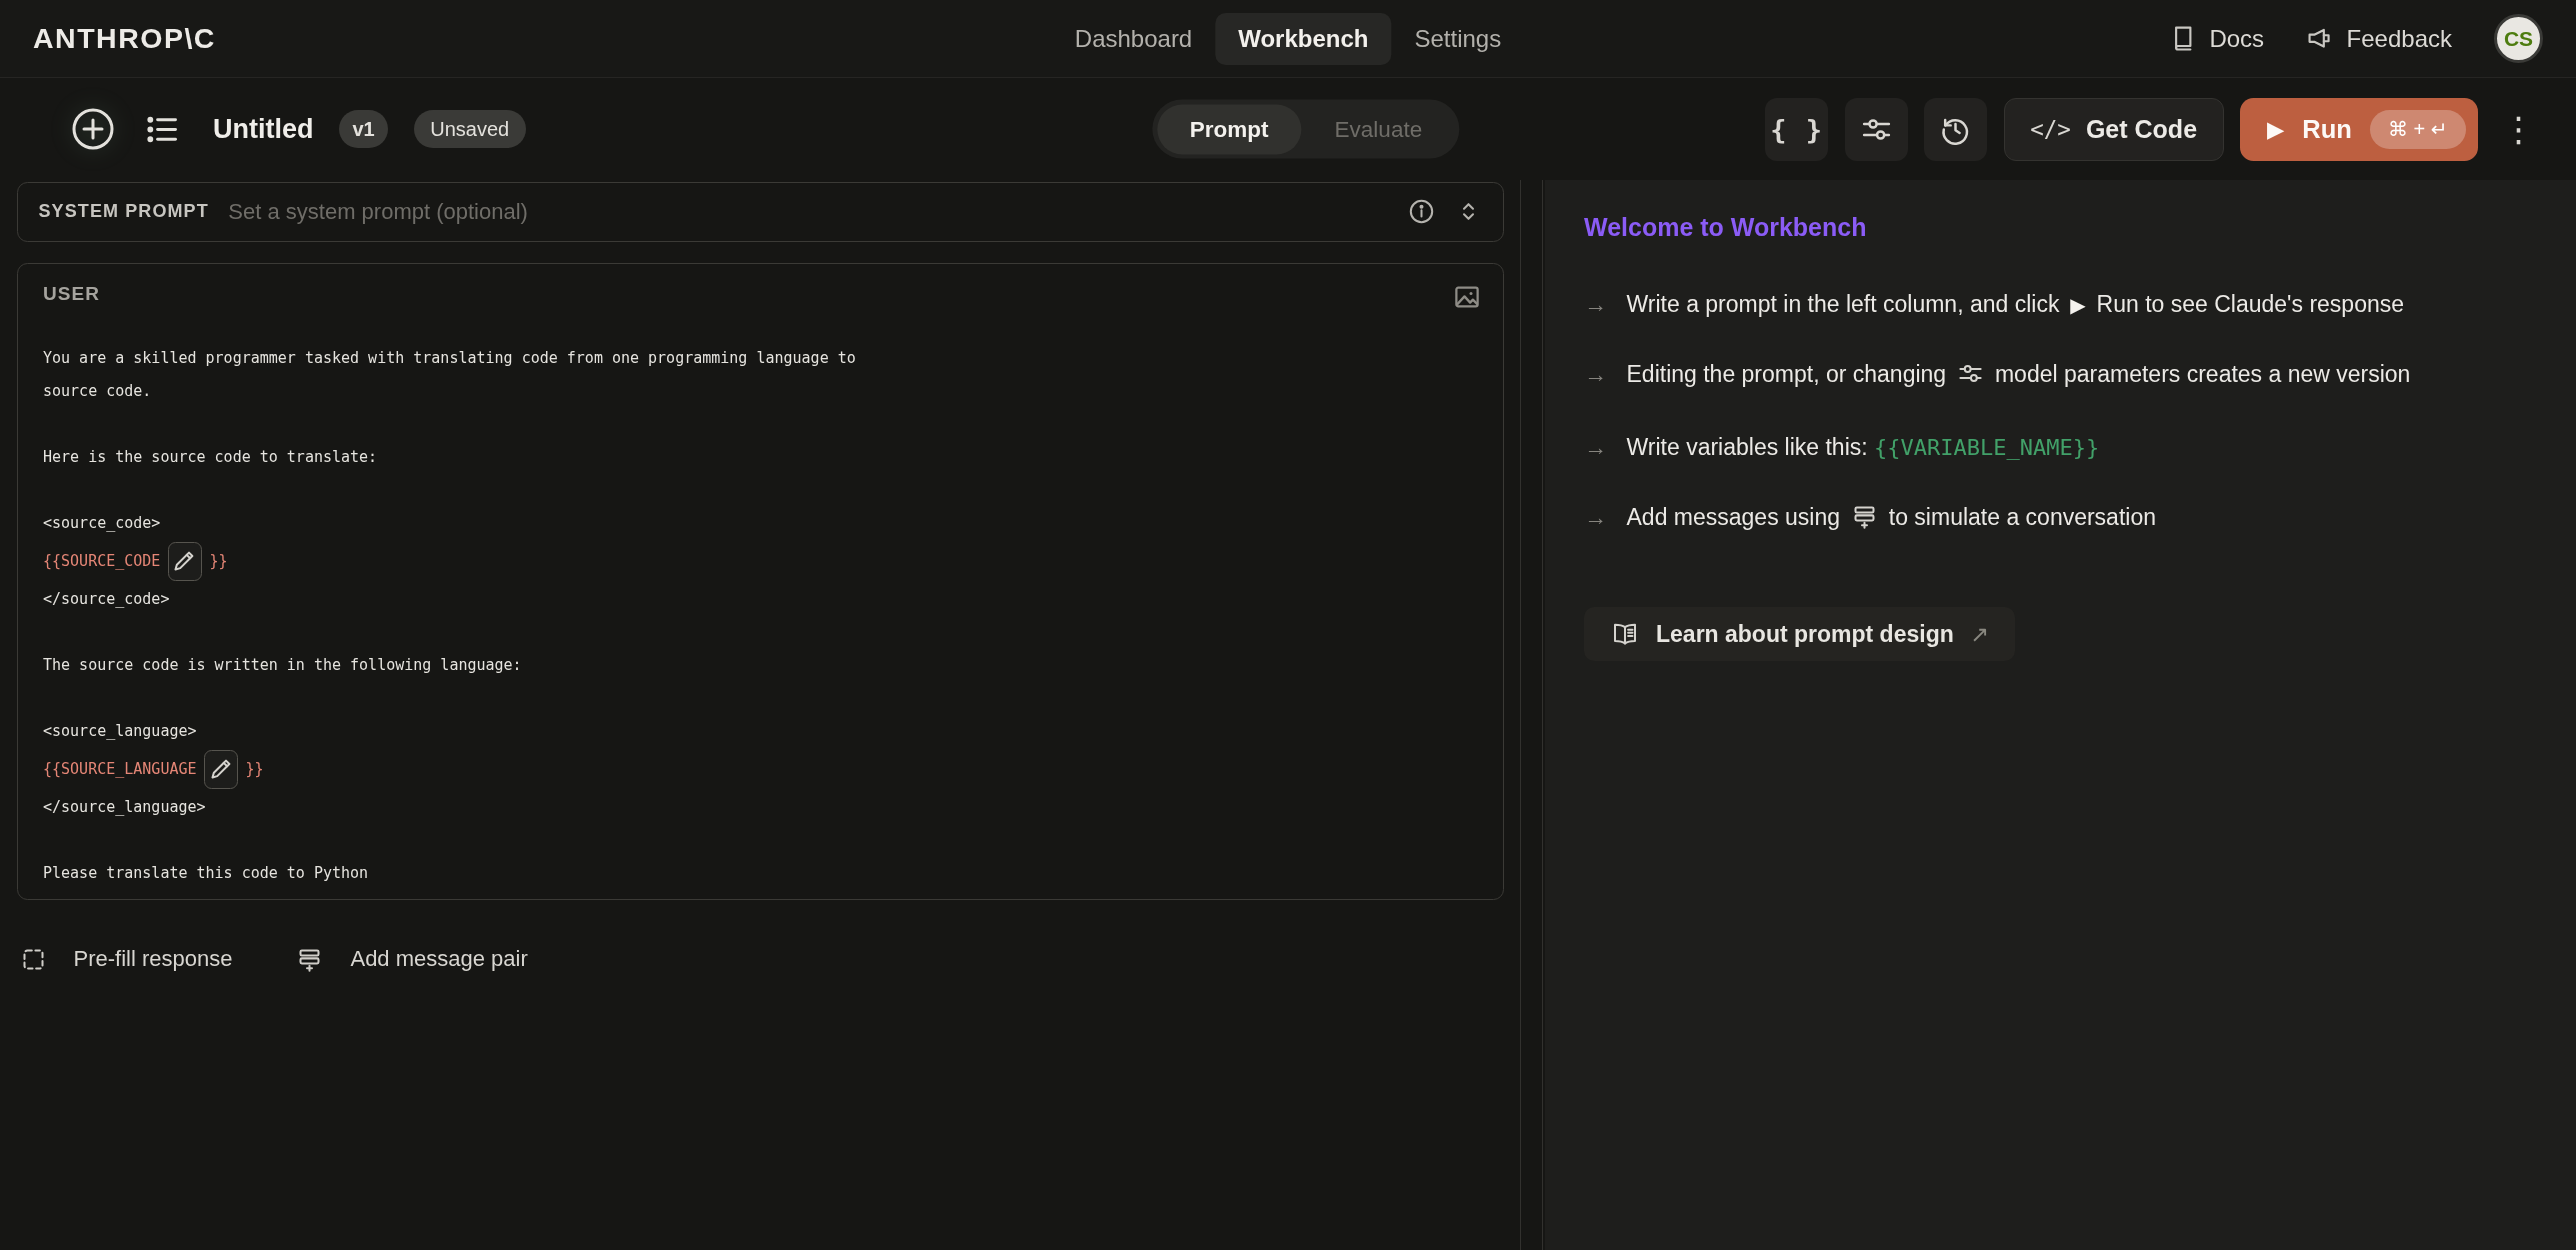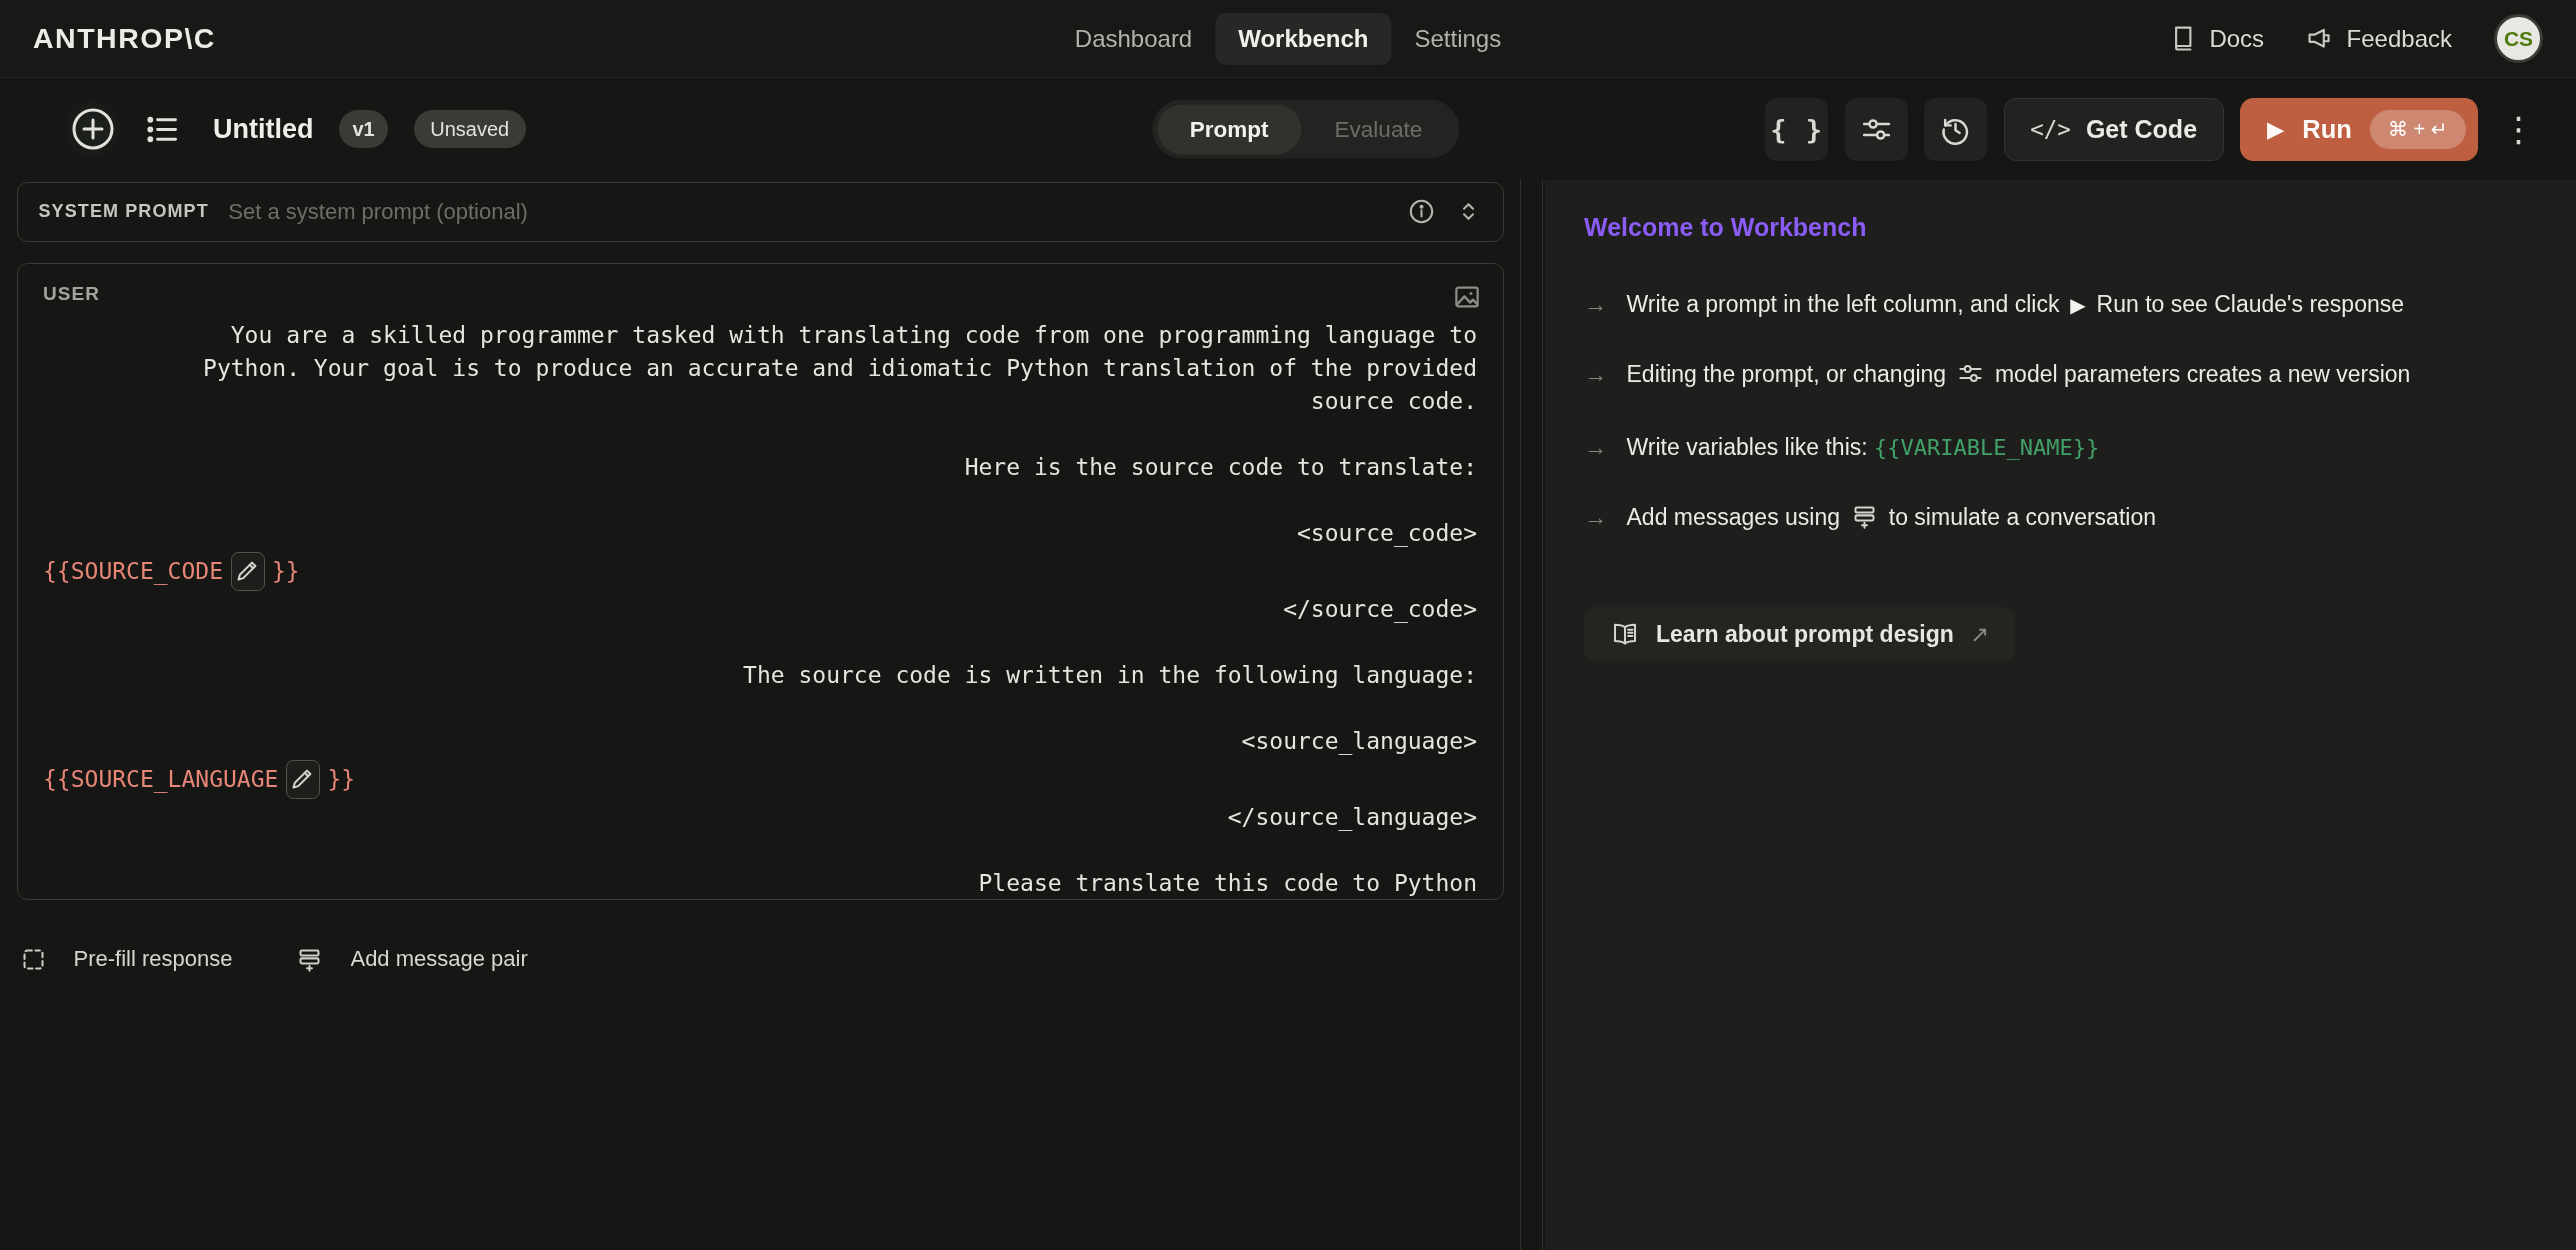--- a/index.html
+++ b/index.html
@@ -105,21 +105,21 @@
 
   
   .user-card {
     margin:21px 16.5px 0 16.5px; height:637px;
     border:1.5px solid #3b3a36; border-radius:10.5px;
     padding:19.5px 25.5px; position:relative;
   }
   .role-label { font-size:19px; font-weight:600; letter-spacing:1.1px; color:#a5a39e; }
   .image-icon { position:absolute; top:18px; right:21px; color:#8e8c86; background:none; border:none; cursor:pointer; }
   .image-icon svg { width:30px; height:30px; }
-  .prompt-text { margin-top:14px; font-family:"DejaVu Sans Mono", monospace; font-size:23px; color:#e6e4df;text-align:right; }
+  .prompt-text { margin-top:37px; font-family:"DejaVu Sans Mono", monospace; font-size:15px; color:#e6e4df; }
   .p-line { min-height:33px; line-height:33px; white-space:pre; }
   .p-line.blank { height:33px; }
   .p-line.var-line { display:flex; align-items:center; height:43px; }
   .var-text { color:#e58676; }
   .edit-chip {
     display:inline-flex; align-items:center; justify-content:center;
     width:34px; height:39px; margin:0 7.5px;
     border:1.5px solid #56544e; border-radius:7.5px; background:rgba(255,255,255,.03);
     color:#b5b3ae; cursor:pointer;
   }
@@ -283,21 +283,20 @@
       <div class="role-label">USER</div>
       <button class="image-icon">
         <span><svg viewBox="0 0 24 24" fill="none" stroke="currentColor" stroke-width="1.8" stroke-linecap="round" stroke-linejoin="round">
               <rect x="3.5" y="4.5" width="17" height="15" rx="1.5"></rect>
               <circle cx="15.2" cy="9.2" r="1.2" fill="currentColor" stroke="none"></circle>
               <path d="M4.5 17.5l5.5-6 4.5 5 2.2-2.4 3.3 3.4"></path>
             </svg></span>
       </button>
       <div class="prompt-text" id="prompt-text">
           <div class="p-line">You are a skilled programmer tasked with translating code from one programming language to</div>
-          <div class="p-line">Python. Your goal is to produce an accurate and idiomatic Python translation of the provided</div>
           <div class="p-line">source code.</div>
           <div class="p-line blank"></div>
           <div class="p-line">Here is the source code to translate:</div>
           <div class="p-line blank"></div>
           <div class="p-line">&lt;source_code&gt;</div>
           <div class="p-line var-line"><span class="var-text">{{SOURCE_CODE</span><button class="edit-chip"><span class="inline-icon"><svg viewBox="0 0 24 24" fill="none" stroke="currentColor" stroke-width="1.8" stroke-linecap="round" stroke-linejoin="round">
                   <path d="M4 20l1.2-4.2L16 5l3 3L8.2 18.8 4 20z"></path>
                   <path d="M14 7l3 3"></path>
                 </svg></span></button><span class="var-text">}}</span></div>
           <div class="p-line">&lt;/source_code&gt;</div>

